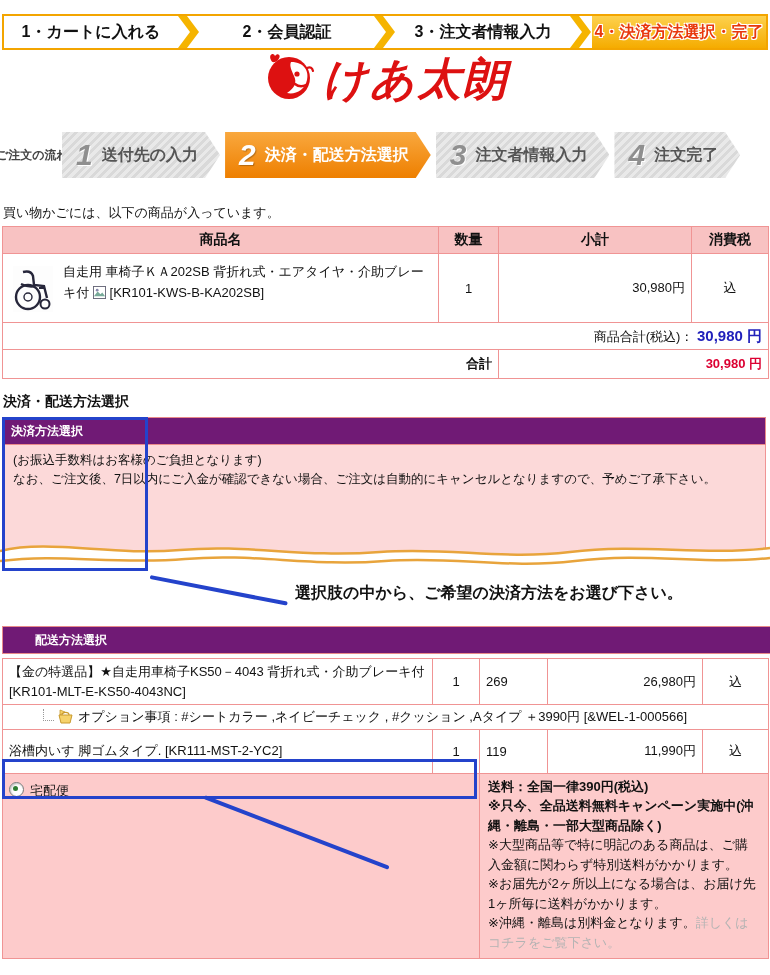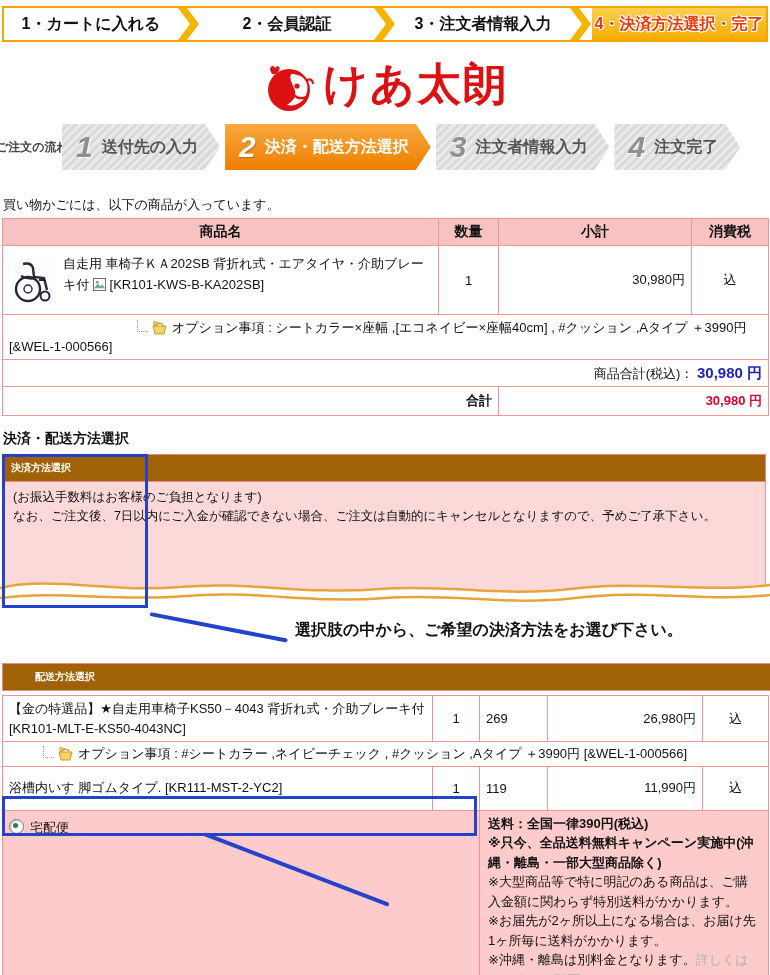--- a/index.html
+++ b/index.html
@@ -1,26 +1,26 @@
 <!DOCTYPE html>
 <html><head>
 <meta charset="utf-8">
 <style>
   html,body{margin:0;padding:0;}
   body{width:770px;height:975px;background:#fff;font-family:"Liberation Sans","DejaVu Sans",sans-serif;color:#111;position:relative;overflow:hidden;}
   .page{position:relative;width:770px;height:975px;}
 
   
-  .topbar{margin:6px 2px 0 2px;height:32px;border:2px solid #F3A500;background:#fff;display:flex;align-items:stretch;}
+  .topbar{margin:14px 2px 0 2px;height:32px;border:2px solid #F3A500;background:#fff;display:flex;align-items:stretch;}
   .topseg{flex:1;display:flex;align-items:center;justify-content:center;font-size:16px;font-weight:bold;color:#111;white-space:nowrap;}
   .topseg.gold{background:linear-gradient(#FDD14E,#F5AC00);color:#E8380D;text-shadow:-1px -1px 0 #fff,1px -1px 0 #fff,-1px 1px 0 #fff,1px 1px 0 #fff,0 1px 0 #fff,1px 0 0 #fff;}
   .chev{flex:0 0 22px;align-self:center;}
 
   
-  .logo{height:72px;display:flex;align-items:flex-end;justify-content:center;}
+  .logo{height:72px;display:flex;align-items:flex-start;justify-content:center;font-style:italic;}
   .logo-text{font-size:44px;font-weight:bold;color:#DD1111;letter-spacing:2px;margin-left:6px;}
 
   
   .flow{margin-top:10px;height:46px;display:flex;align-items:center;}
   .flow-label{width:66px;font-size:12px;font-weight:bold;color:#444;flex:0 0 66px;margin-left:-4px;white-space:nowrap;overflow:hidden;}
   .step{height:46px;display:flex;align-items:center;padding:0 22px 0 14px;margin-right:5px;clip-path:polygon(0 0,calc(100% - 15px) 0,100% 50%,calc(100% - 15px) 100%,0 100%);
         background:repeating-linear-gradient(135deg,#e9e9e9 0 3px,#d9d9d9 3px 6px);color:#555;}
   .step .num{font-size:30px;font-weight:bold;font-style:italic;color:#8f8f8f;margin-right:9px;text-shadow:1px 1px 0 #fff;}
   .step .lbl{font-size:16px;font-weight:bold;white-space:nowrap;}
   .step.active{background:linear-gradient(#F9A83E,#EE7F00);color:#fff;}
@@ -41,21 +41,21 @@
   .subtotal-lbl{font-size:13px;}
   .subtotal-val{color:#2020BB;font-weight:bold;font-size:15px;}
   .grand-lbl{font-weight:bold;font-size:16px;}
   .grand-val{color:#DC0032;font-weight:bold;font-size:15px;}
 
   
   .sec-title{margin:14px 0 6px 3px;font-size:14px;font-weight:bold;}
 
   
   .paybox{position:relative;margin-left:2px;width:764px;}
-  .redbar{height:26px;background:#a16207;border:1px solid #E98A8A;color:#fff;font-size:10px;font-weight:bold;display:flex;align-items:center;padding-left:8px;}
+  .redbar{height:26px;background:#701a75;border:1px solid #E98A8A;color:#fff;font-size:12px;font-weight:bold;display:flex;align-items:center;padding-left:8px;}
   .pay-body{display:flex;border:1px solid #F09494;border-top:none;height:134px;overflow:hidden;}
   .pay-left{flex:0 0 228px;background:#FCD2D2;border-right:1px solid #F09494;padding:8px 6px;}
   .pay-right{flex:1;background:#FCD9D9;padding:6px 10px;font-size:12.5px;line-height:1.55;}
   .radio{width:13px;height:13px;border-radius:50%;border:1px solid #777;background:#fff;display:inline-block;position:relative;vertical-align:-2px;margin-right:6px;box-shadow:inset 1px 1px 2px rgba(0,0,0,.25);}
   .radio::after{content:"";position:absolute;left:3px;top:3px;width:5px;height:5px;border-radius:50%;background:#2e7d32;}
   .pay-method{font-size:14px;}
 
   .wave{position:absolute;left:-2px;top:112px;pointer-events:none;}
   .bluebox{position:absolute;border:3px solid #2443CB;}
   .bluebox1{left:0;top:0;width:140px;height:148px;}
@@ -162,29 +162,20 @@
               <circle cx="4.5" cy="4.5" r="1.5" fill="#88a"></circle>
               <path d="M1,11 L5,6 L8,9 L10,7 L13,11 Z" fill="#7a9"></path>
             </svg>
         <span>[KR101-KWS-B-KA202SB]</span>
       </td>
       <td class="c-center">1</td>
       <td class="c-right">30,980円</td>
       <td class="c-center">込</td>
     </tr>
     <tr>
-      <td class="opt-cell" colspan="4">
-        <span style="display:inline-block;width:10px;height:11px;border-left:1px dotted #999;border-bottom:1px dotted #999;margin-right:3px;"></span><svg width="17" height="15" viewBox="0 0 17 15" style="vertical-align:-3px;margin-right:4px;">
-              <path d="M3,1 L8,3 L3,6 Z" fill="#F6D26B" stroke="#C99A2E" stroke-width="0.8"></path>
-              <path d="M2,6 L15,6 L13,14 L4,14 Z" fill="#F6D26B" stroke="#C99A2E"></path>
-              <path d="M5,6 C5,2.5 12,2.5 12,6" fill="none" stroke="#C99A2E" stroke-width="1.2"></path>
-            </svg><span>オプション事項 : シートカラー×座幅 ,[エコネイビー×座幅40cm] , #クッション ,Aタイプ ＋3990円 [&amp;WEL-1-000566]</span>
-      </td>
-    </tr>
-    <tr>
       <td class="c-right" colspan="4" style="height:22px;">
         <span class="subtotal-lbl">商品合計(税込)：</span>
         <span class="subtotal-val">30,980 円</span>
       </td>
     </tr>
     <tr>
       <td class="c-right grand-lbl" colspan="2" style="height:24px;">合計</td>
       <td class="c-right grand-val" colspan="2">30,980 円</td>
     </tr>
   </tbody>

